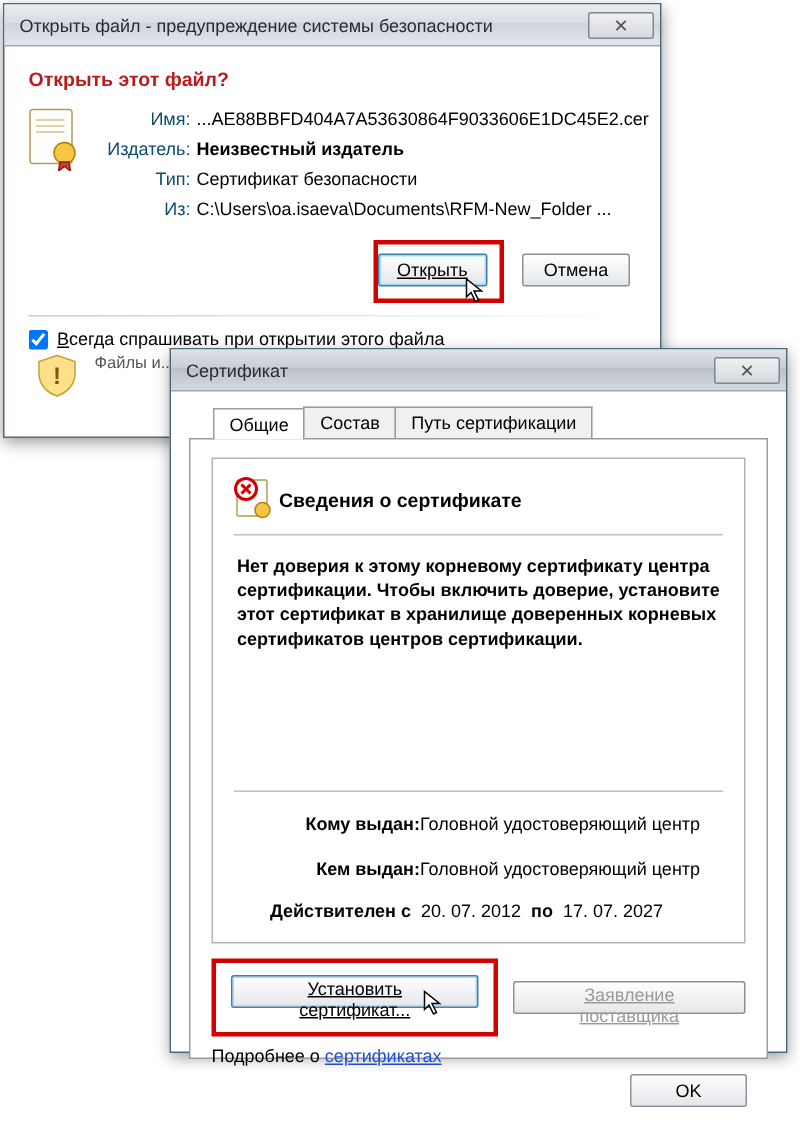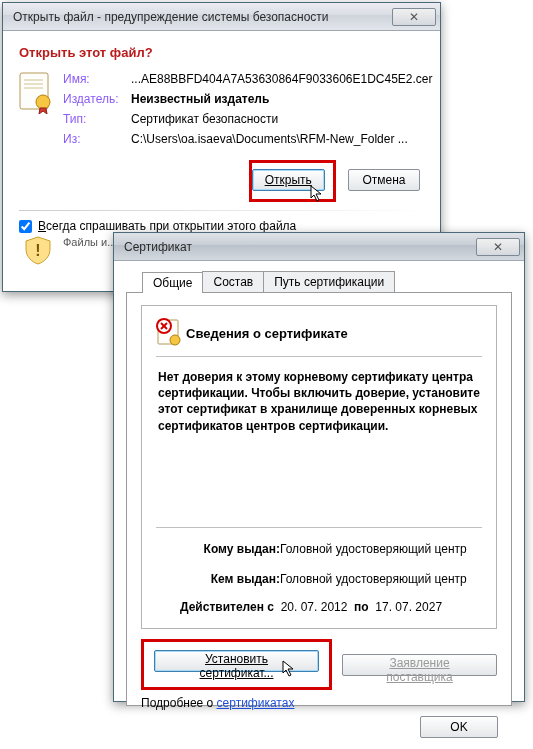--- a/index.html
+++ b/index.html
@@ -22,21 +22,21 @@
   .titlebar .title { flex: 1; font-size: 12px; }
   .closebtn {
     width: 44px; height: 18px; border: 1px solid #7d8a95;
     border-radius: 2px; background: linear-gradient(180deg,#f0f0f0,#d5d9de);
     display: flex; align-items: center; justify-content: center;
     color: #555; font-size: 12px; cursor: pointer;
   }
   .body { padding: 14px 16px; }
   .q { font-size: 13px; font-weight: 600; color: #b91c1c; margin-bottom: 12px; }
   .grid { display: grid; grid-template-columns: 44px 68px 1fr; row-gap: 6px; align-items: start; font-size: 12px; }
-  .lbl { text-align: left; color: #8b5cf6; padding-right: 4px; }
+  .lbl { text-align: right; color: #0c4a6e; padding-right: 4px; }
   .certsvg { width: 34px; height: 42px; }
   .btnrow { text-align: right; margin: 14px 4px 8px 0; }
   .btn {
     min-width: 72px; height: 22px; font-size: 12px;
     background: linear-gradient(180deg,#fefefe,#e4e7ea);
     border: 1px solid #8a8f98; border-radius: 2px; padding: 1px 12px;
     cursor: pointer;
   }
   .btn.primary {
     border: 1px solid #3c7fb1;

